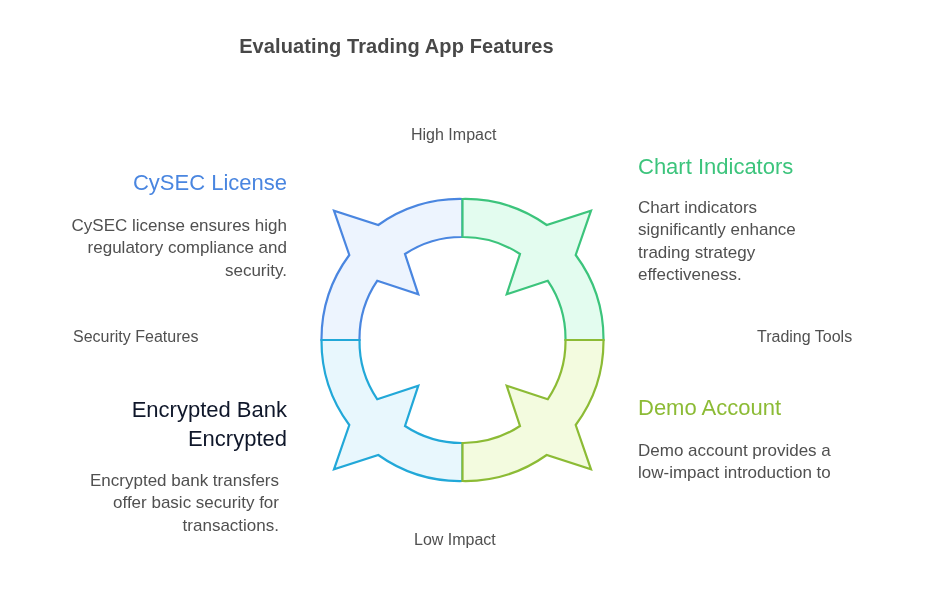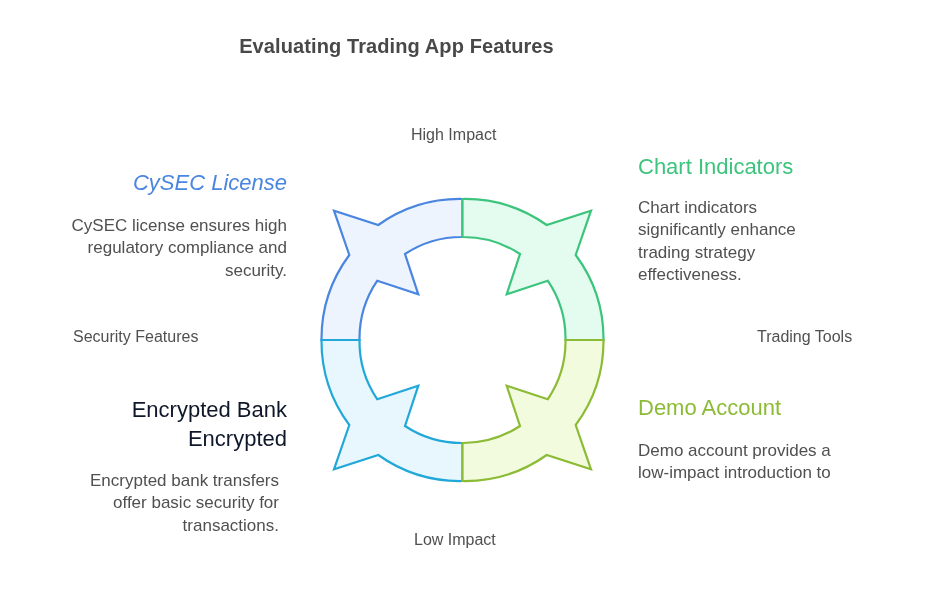--- a/index.html
+++ b/index.html
@@ -27,21 +27,21 @@
 
   <path d="M321.5,340 A141,141 0 0 1 349.3,255 L334,210.7 L378.3,225 A141,141 0 0 1 462.5,199 L462.5,237 A103,103 0 0 0 405,254 L418.3,294.3 L377.3,280.7 A103,103 0 0 0 359.5,340 Z" fill="#edf4fe" stroke="#4a86e0" stroke-width="2.2" stroke-linejoin="miter"></path>
 
   <path d="M603.5,340 A141,141 0 0 0 575.7,255 L591,210.7 L546.7,225 A141,141 0 0 0 462.5,199 L462.5,237 A103,103 0 0 1 520,254 L506.7,294.3 L547.7,280.7 A103,103 0 0 1 565.5,340 Z" fill="#e3fcef" stroke="#3cc47c" stroke-width="2.2" stroke-linejoin="miter"></path>
 
   <path d="M321.5,340 A141,141 0 0 0 349.3,425 L334,469.3 L378.3,455 A141,141 0 0 0 462.5,481 L462.5,443 A103,103 0 0 1 405,426 L418.3,385.7 L377.3,399.3 A103,103 0 0 1 359.5,340 Z" fill="#e8f7fd" stroke="#22a8d8" stroke-width="2.2" stroke-linejoin="miter"></path>
 
   <path d="M603.5,340 A141,141 0 0 1 575.7,425 L591,469.3 L546.7,455 A141,141 0 0 1 462.5,481 L462.5,443 A103,103 0 0 0 520,426 L506.7,385.7 L547.7,399.3 A103,103 0 0 0 565.5,340 Z" fill="#f3fbdf" stroke="#8cbb35" stroke-width="2.2" stroke-linejoin="miter"></path>
 </svg>
 
-<div class="heading right-align" style="right:640px; top:170px; color:#4a86e0;font-style:italic;">CySEC License</div>
+<div class="heading right-align" style="right:640px; top:170px; color:#4a86e0;">CySEC License</div>
 <div class="desc right-align" style="right:640px; top:215px; width:260px;">
   <div>CySEC license ensures high</div>
   <div>regulatory compliance and</div>
   <div>security.</div>
 </div>
 
 <div class="heading" style="left:638px; top:154px; color:#3cc47c;">Chart Indicators</div>
 <div class="desc" style="left:638px; top:197px; width:260px;">
   <div>Chart indicators</div>
   <div>significantly enhance</div>

